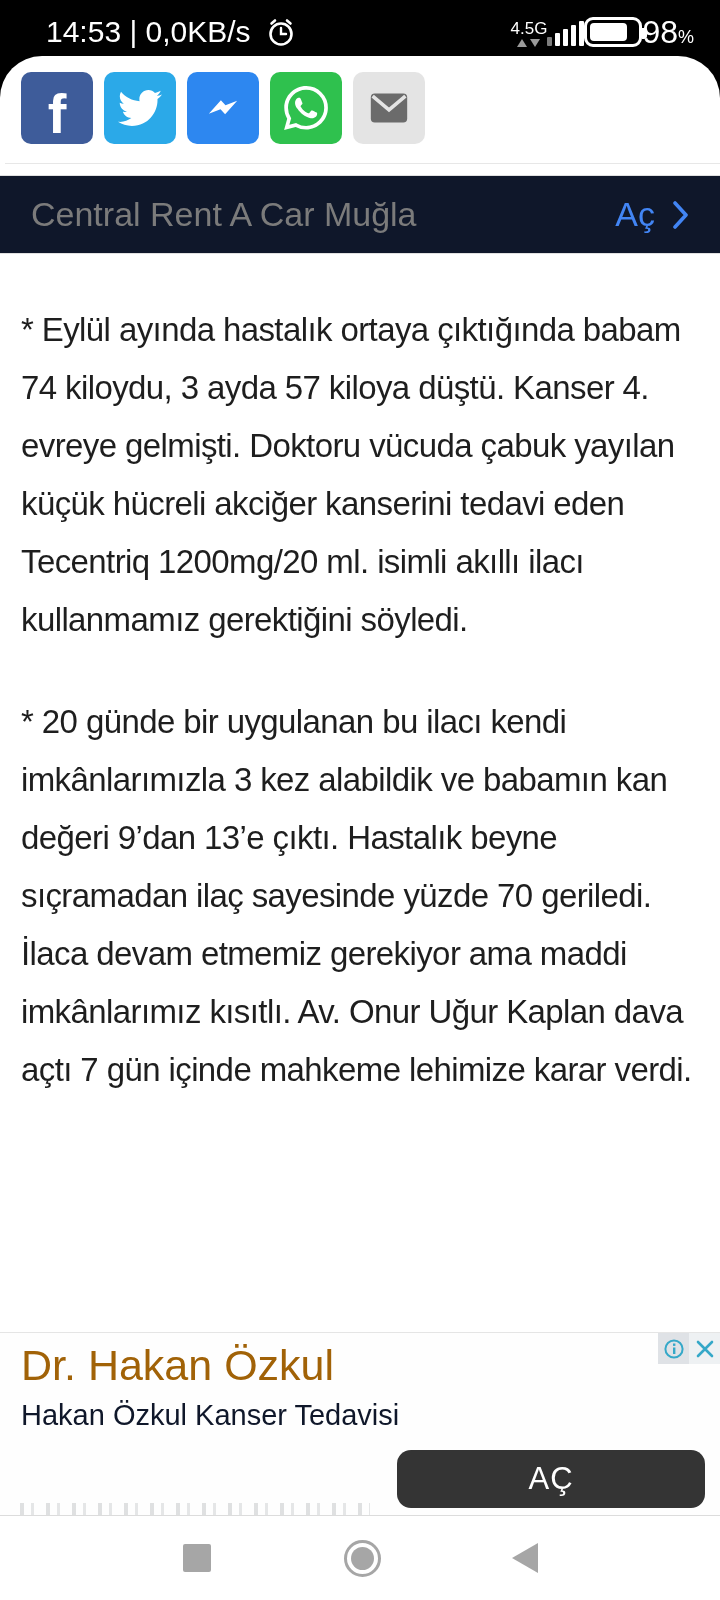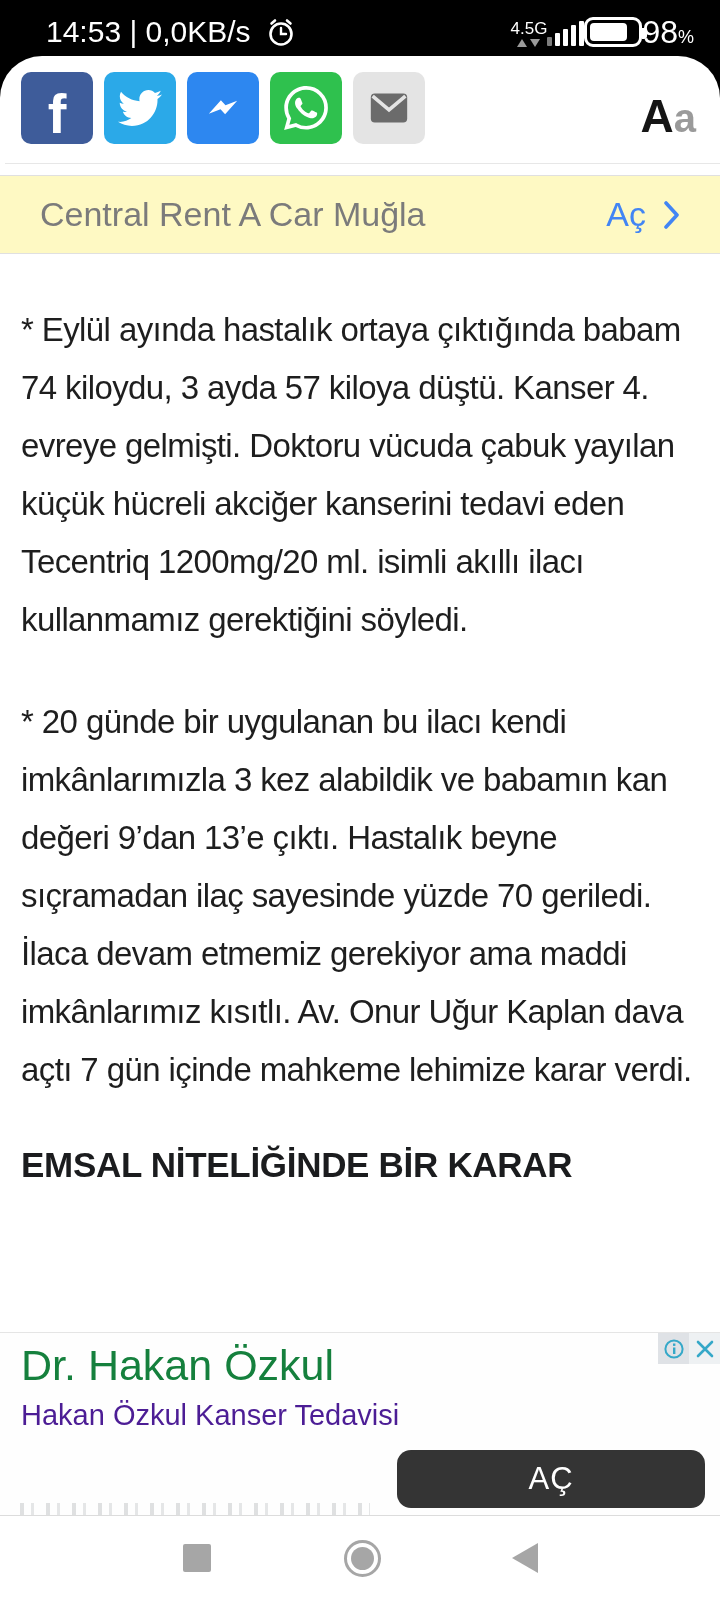--- a/index.html
+++ b/index.html
@@ -34,40 +34,40 @@
   .sbtn{position:absolute;top:0;width:72px;height:72px;border-radius:10px;display:flex;align-items:center;justify-content:center;}
   .sbtn svg{display:block;}
   .fb-f{color:#fff;font-size:56px;font-weight:700;line-height:1;transform:translateY(6px);}
   .font-size-ctl{position:absolute;top:8px;right:24px;width:70px;text-align:right;line-height:72px;}
   .font-size-ctl .big-a{font-size:46px;font-weight:700;color:#151515;}
   .font-size-ctl .small-a{font-size:40px;font-weight:700;color:#9a9a9a;}
 
   .hairline-top{position:absolute;top:107px;left:5px;right:0;height:1px;background:#e7e7e7;}
 
   
-  .promo-card{position:absolute;top:119px;left:0;width:100%;height:79px;background:#fef9c3;
+  .promo-card{position:absolute;top:119px;left:0;width:100%;height:79px;background:#0f172a;
     border-top:1px solid #e0e0e0;border-bottom:1px solid #e0e0e0;
-    display:flex;align-items:center;justify-content:space-between;padding:0 40px;}
+    display:flex;align-items:center;justify-content:space-between;padding:0 31px;}
   .promo-title{font-size:34px;color:#7b7b7b;}
   .promo-action{display:flex;align-items:center;gap:18px;}
   .promo-action .ac-label{font-size:34px;color:#4285f4;}
 
   
   .article{position:absolute;top:245px;left:21px;width:671px;color:#1e1e1e;}
   .article p{margin:0 0 44px 0;font-size:33px;line-height:58px;letter-spacing:-0.6px;}
   .article h2{margin:0;font-size:35px;line-height:44px;font-weight:700;color:#1b1c1e;letter-spacing:-0.3px;}
 
   
   .ad{position:absolute;top:1276px;left:0;width:100%;height:183px;background:#fefefe;border-top:1px solid #e5e5e5;overflow:hidden;}
   .adchoices{position:absolute;top:0;right:0;display:flex;}
   .adc-box{width:31px;height:31px;display:flex;align-items:center;justify-content:center;}
   .adc-info{background:#dfe2e6;}
   .adc-close{background:#eef1f3;}
-  .ad-title{position:absolute;top:8px;left:21px;font-size:43px;color:#15803d;font-weight:400;}
-  .ad-subtitle{position:absolute;top:66px;left:21px;font-size:29px;color:#4c1d95;}
+  .ad-title{position:absolute;top:8px;left:21px;font-size:43px;color:#a16207;font-weight:400;}
+  .ad-subtitle{position:absolute;top:66px;left:21px;font-size:29px;color:#0f172a;}
   .ad-domain{position:absolute;top:115px;left:21px;font-size:29px;color:#9da2a8;}
   .ad-cta{position:absolute;top:117px;left:397px;width:308px;height:58px;background:#343434;border-radius:14px;
     display:flex;align-items:center;justify-content:center;color:#fff;font-size:31px;letter-spacing:1px;}
   .clipped-line{position:absolute;top:170px;left:20px;width:350px;height:12px;opacity:.45;
     background:repeating-linear-gradient(90deg,#b9bcbe 0 4px,transparent 4px 11px,#c6c9cb 11px 14px,transparent 14px 26px);}
 
   
   .nav-bar{position:absolute;top:1459px;left:0;width:100%;height:85px;background:#fff;border-top:1px solid #dcdcdc;}
   .nav-recents{position:absolute;left:183px;top:28px;width:28px;height:28px;background:#a6a6a6;border-radius:2px;}
   .nav-home{position:absolute;left:344px;top:24px;width:37px;height:37px;border:3px solid #a6a6a6;border-radius:50%;
@@ -140,41 +140,37 @@
         </svg>
       </div>
 
       <div class="sbtn" style="left: 353px; background-color: rgb(228, 228, 228);">
         <svg width="44" height="40" viewBox="0 0 24 22">
           <rect x="2" y="3" width="20" height="16" rx="2.2" fill="#6b6b6b"></rect>
           <path d="M3 4.5 L12 12 L21 4.5" fill="none" stroke="#e4e4e4" stroke-width="2"></path>
         </svg>
       </div>
 
-      <div class="font-size-ctl">
-        <span class="big-a">A</span><span class="small-a">a</span>
-      </div>
     </div>
 
     <div class="hairline-top"></div>
 
     <div class="promo-card">
       <span class="promo-title">Central Rent A Car Muğla</span>
       <span class="promo-action">
         <span class="ac-label">Aç</span>
         <svg width="16" height="30" viewBox="0 0 16 30">
           <polyline points="2,3 13,15 2,27" fill="none" stroke="#4285f4" stroke-width="3.6" stroke-linecap="round" stroke-linejoin="round"></polyline>
         </svg>
       </span>
     </div>
 
     <div class="article">
       <p>* Eylül ayında hastalık ortaya çıktığında babam 74 kiloydu, 3 ayda 57 kiloya düştü. Kanser 4. evreye gelmişti. Doktoru vücuda çabuk yayılan küçük hücreli akciğer kanserini tedavi eden Tecentriq 1200mg/20 ml. isimli akıllı ilacı kullanmamız gerektiğini söyledi.</p>
       <p>* 20 günde bir uygulanan bu ilacı kendi imkânlarımızla 3 kez alabildik ve babamın kan değeri 9’dan 13’e çıktı. Hastalık beyne sıçramadan ilaç sayesinde yüzde 70 geriledi. İlaca devam etmemiz gerekiyor ama maddi imkânlarımız kısıtlı. Av. Onur Uğur Kaplan dava açtı 7 gün içinde mahkeme lehimize karar verdi.</p>
-      <h2>EMSAL NİTELİĞİNDE BİR KARAR</h2>
     </div>
 
     <div class="ad">
       <div class="adchoices">
         <div class="adc-box adc-info">
           <svg width="22" height="22" viewBox="0 0 22 22">
             <circle cx="11" cy="11" r="8.6" fill="none" stroke="#35a8c8" stroke-width="2"></circle>
             <rect x="10" y="9.5" width="2.4" height="6.5" fill="#35a8c8"></rect>
             <rect x="10" y="5.5" width="2.4" height="2.4" fill="#35a8c8"></rect>
           </svg>

